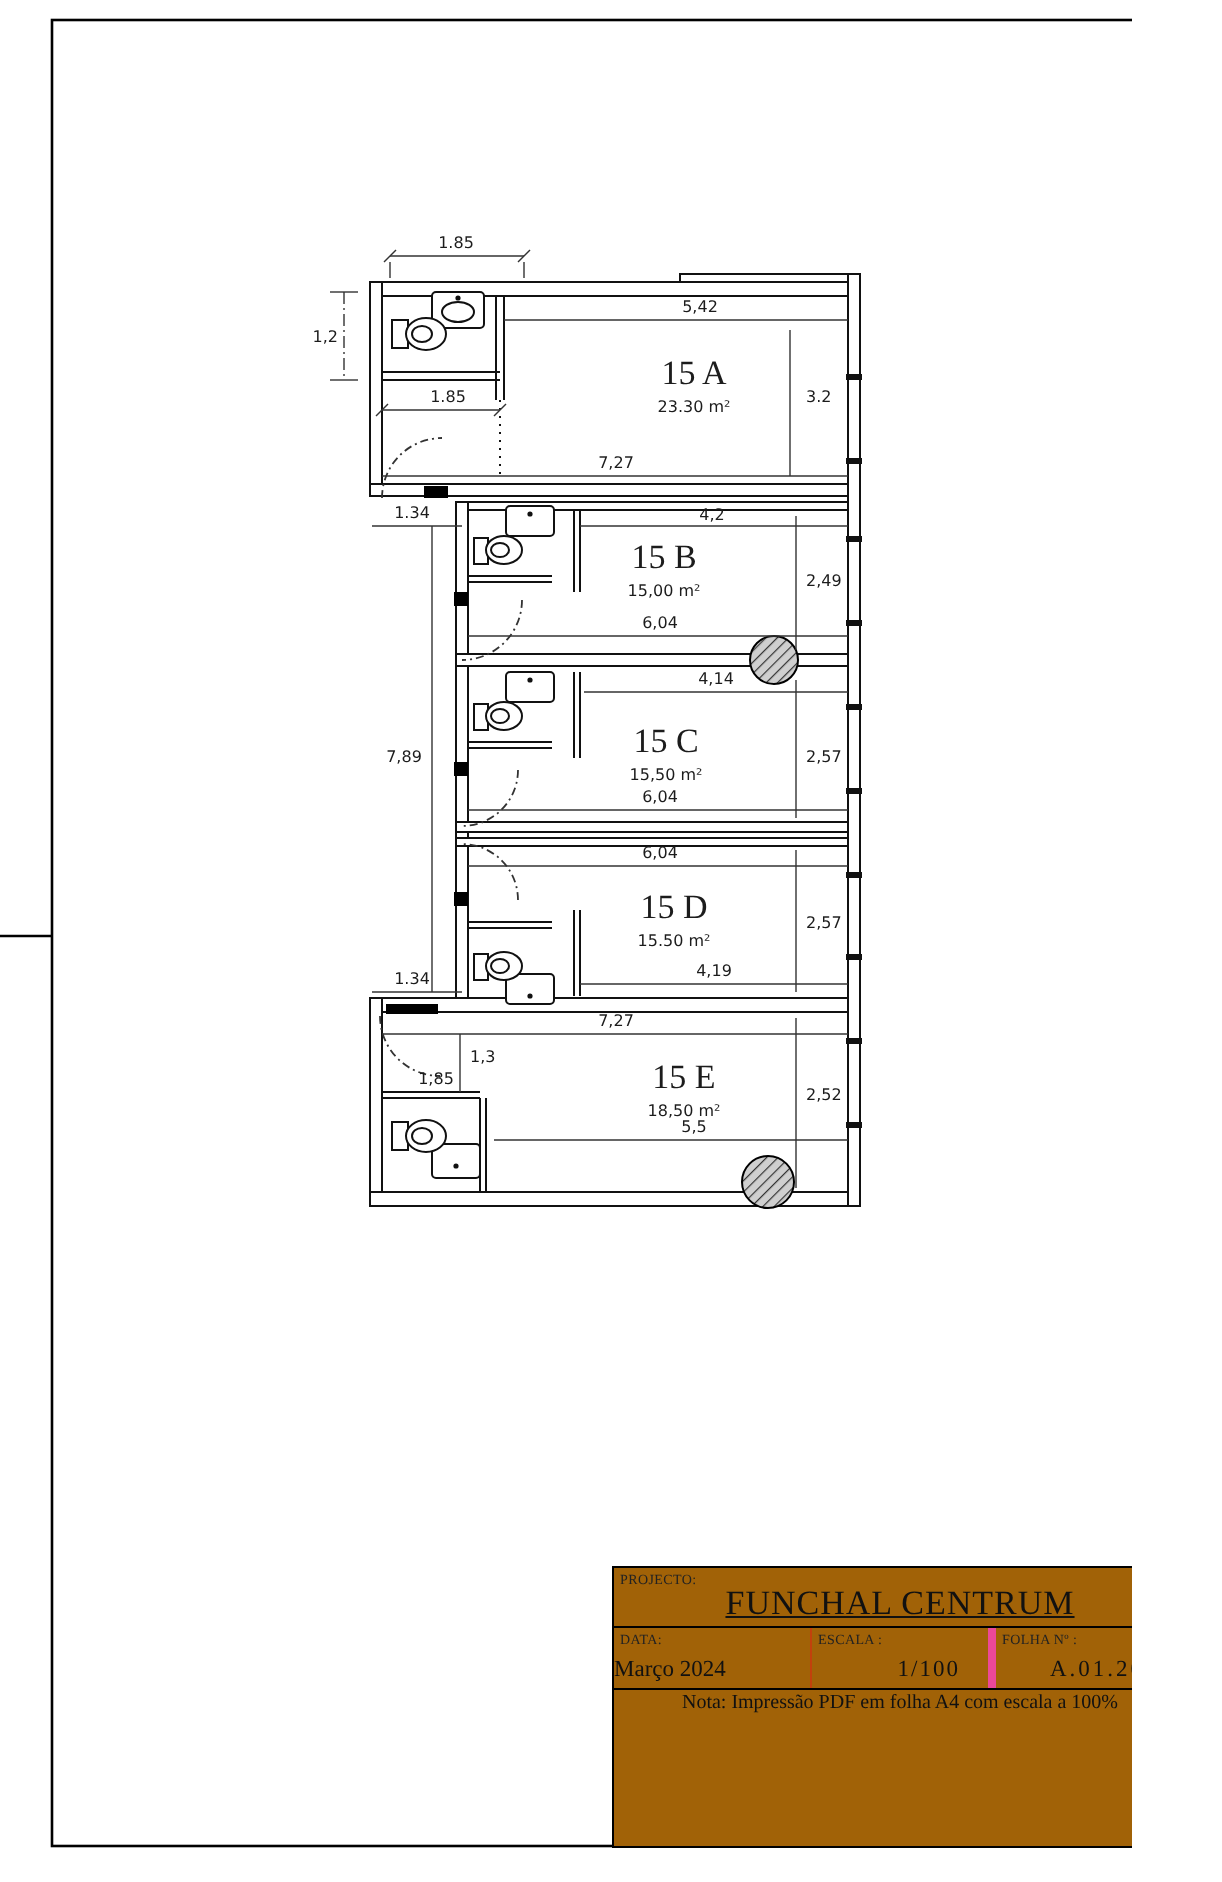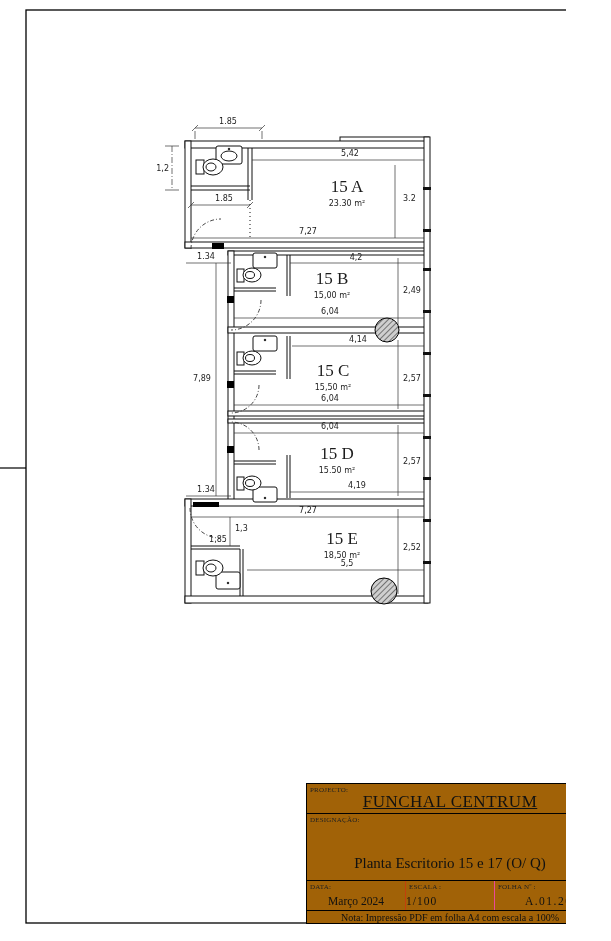--- a/index.html
+++ b/index.html
@@ -18,25 +18,25 @@
       letter-spacing:.2px;color:#222;}
   .tb-r1{height:29px;}
   .tb-r1 .tb-value{position:absolute;left:0;right:0;top:8px;text-align:center;
       font:17px "Liberation Serif",serif;letter-spacing:.5px;text-decoration:underline;}
   .tb-r2{height:67px;}
   .tb-r2 .tb-value{position:absolute;left:0;right:0;bottom:8px;text-align:center;
       font:15px "Liberation Serif",serif;}
   .tb-r3{height:30px;display:flex;flex-direction:row;border-bottom:1px solid #000;}
   .tb-cell{position:relative;height:100%;}
   .tb-cell-data{width:98px;border-right:1px solid #c2410c;}
-  .tb-cell-escala{width:88px;border-right:1px solid #ec4899;}
+  .tb-cell-escala{width:88px;border-right:4px solid #ec4899;}
   .tb-cell-folha{flex:1;}
   .tb-cell .tb-value{position:absolute;left:0;right:0;bottom:3px;
-      font:11.5px "Liberation Serif",serif;text-align:center;}
-  .tb-cell-escala .tb-value{text-align:left;padding-right:14px;letter-spacing:1px;font-family:Liberation Serif, serif;}
+      font:11.5px "Liberation Serif",serif;}
+  .tb-cell-escala .tb-value{text-align:right;padding-right:14px;letter-spacing:1px;font-family:Liberation Serif, serif;}
   .tb-cell-folha .tb-value{text-align:right;padding-right:6px;letter-spacing:1.5px;}
   .tb-r4{height:12px;border-bottom:none;display:flex;align-items:center;justify-content:center;}
   .tb-r4 .tb-value{font:10px "Liberation Serif",serif;text-align:center;}
 </style>
 </head>
 <body>
 
 <div id="page">
 
 <svg width="611" height="941" viewBox="0 0 611 941">
@@ -249,24 +249,20 @@
     <text class="unit" x="342" y="544">15 E</text>
     <text class="area" x="342" y="558">18,50 m²</text>
   </g>
 </svg>
 
   <div class="titleblock">
     <div class="tb-row tb-r1">
       <span class="tb-label">PROJECTO:</span>
       <div class="tb-value">FUNCHAL CENTRUM</div>
     </div>
-    <div class="tb-row tb-r2">
-      <span class="tb-label">DESIGNAÇÃO:</span>
-      <div class="tb-value">Planta Escritorio  15 e 17 (O/ Q)</div>
-    </div>
     <div class="tb-r3">
       <div class="tb-cell tb-cell-data">
         <span class="tb-label">DATA:</span>
         <div class="tb-value">Março 2024</div>
       </div>
       <div class="tb-cell tb-cell-escala">
         <span class="tb-label">ESCALA :</span>
         <div class="tb-value">1/100</div>
       </div>
       <div class="tb-cell tb-cell-folha">

